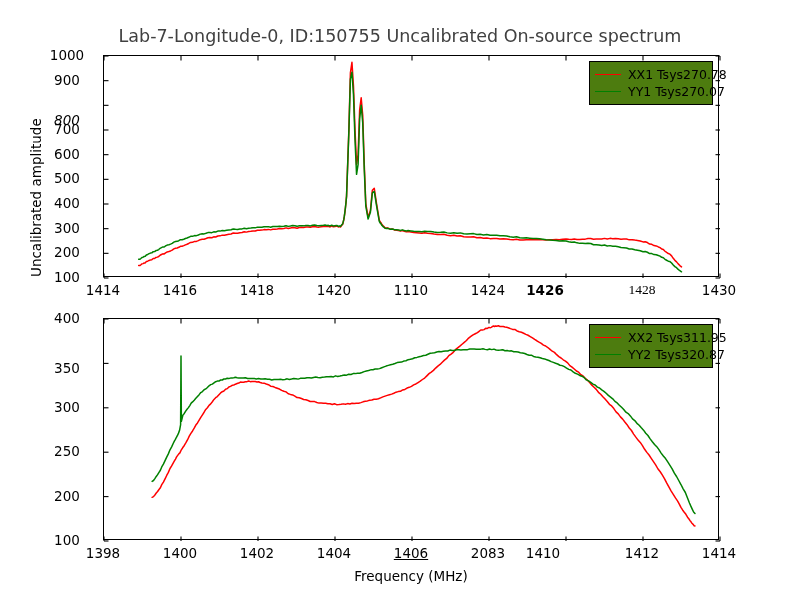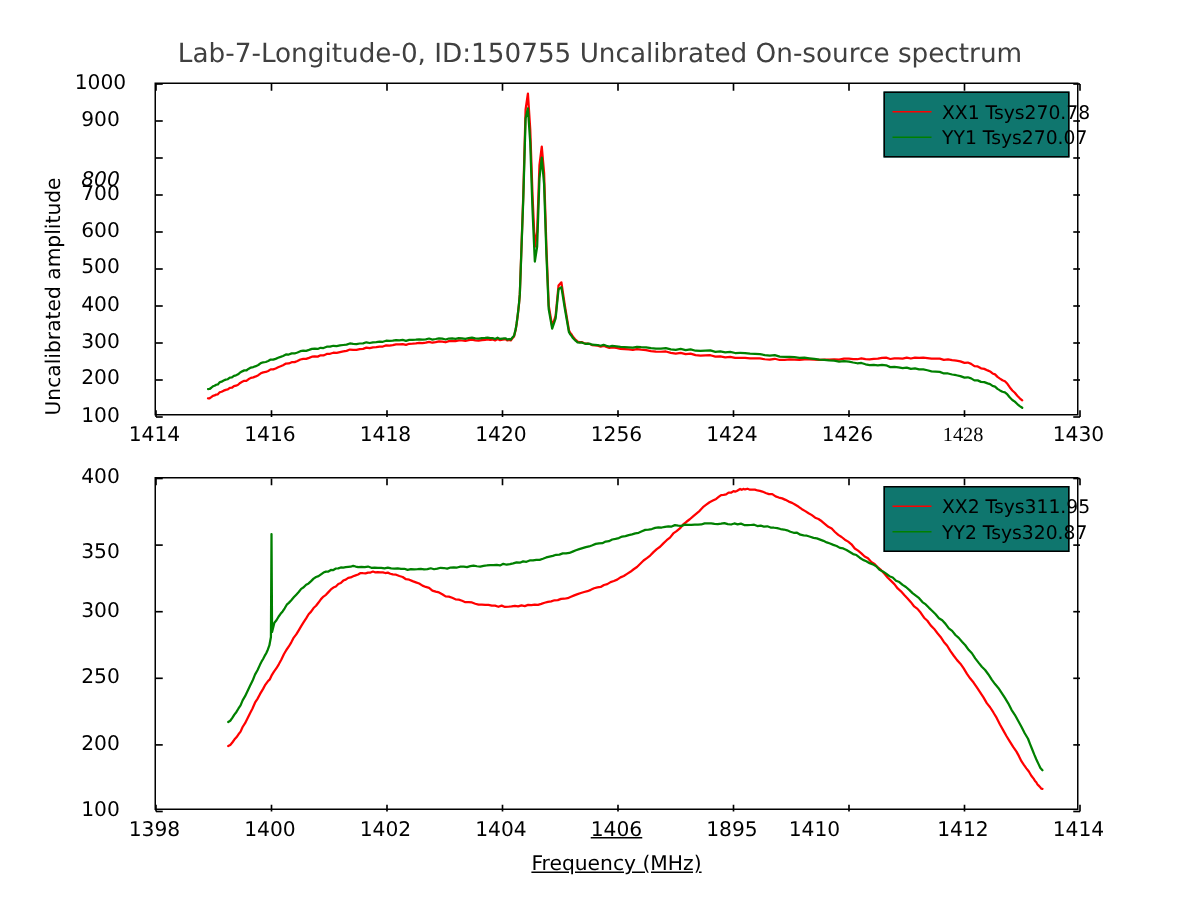--- a/index.html
+++ b/index.html
@@ -39,21 +39,20 @@
     transform-origin: 0 0;
     transform: rotate(-90deg);
     white-space: nowrap;
   }
   .xlabel {
     position: absolute;
     font-size: 13.5px;
     color: #000;
     text-align: center;
     white-space: nowrap;
-    text-decoration: underline;
   }
   .axes {
     position: absolute;
     box-sizing: border-box;
     border: 1.2px solid #000000;
     background: #ffffff;
   }
   .axes svg {
     display: block;
     position: absolute;
@@ -70,21 +69,21 @@
   .tick-label.y {
     text-align: center;
   }
   .tick-label.x {
     text-align: center;
   }
   .legend {
     position: absolute;
     box-sizing: border-box;
     border: 1.1px solid #000000;
-    background: #0f766e;
+    background: #4d7c0f;
     padding: 4px 6px 4px 5px;
   }
   .legend-row {
     display: flex;
     align-items: center;
     height: 17px;
     white-space: nowrap;
   }
   .legend-swatch {
     width: 26px;
@@ -189,23 +188,23 @@
         <line y1="0" y2="0" x1="616" x2="611.5" stroke="#000000" stroke-width="1.1"></line>
         <path d="M48.13 178.33 L49.50 177.64 L50.88 175.99 L52.25 174.05 L53.62 172.54 L55.00 170.51 L56.38 168.78 L57.75 165.67 L59.40 163.10 L61.05 159.81 L62.70 156.47 L64.35 153.36 L66.00 149.48 L67.65 146.91 L69.30 143.78 L70.40 141.90 L71.50 140.09 L72.60 137.93 L73.70 136.37 L74.80 134.87 L75.90 133.88 L77.00 131.45 L78.65 128.77 L80.30 126.47 L81.95 123.72 L83.60 120.70 L85.25 117.19 L86.90 114.32 L88.55 111.97 L90.20 109.21 L91.85 106.05 L93.50 103.93 L95.15 101.22 L96.80 98.40 L98.45 95.79 L100.10 93.24 L101.75 90.47 L103.40 88.76 L105.05 86.35 L106.70 84.85 L108.35 82.70 L110.00 80.42 L111.65 78.71 L113.30 77.56 L114.95 75.75 L116.60 73.96 L118.25 72.71 L119.90 71.99 L121.55 70.30 L123.20 69.67 L124.85 68.05 L126.50 67.41 L128.15 66.28 L129.80 65.98 L131.45 65.19 L133.10 64.57 L134.75 64.02 L136.40 63.02 L138.05 63.14 L139.70 63.22 L141.35 62.73 L143.00 62.67 L144.65 62.03 L146.30 62.65 L147.95 62.41 L149.60 62.52 L151.25 62.57 L152.90 63.02 L154.55 62.76 L156.20 63.49 L157.85 63.90 L160.05 64.15 L162.25 65.03 L164.45 65.68 L166.65 67.15 L168.85 67.45 L171.05 68.43 L173.25 69.25 L175.45 70.04 L177.65 71.42 L179.85 72.29 L182.05 72.90 L184.25 74.71 L186.45 75.41 L188.65 75.96 L190.85 77.14 L193.05 78.58 L195.25 78.78 L197.45 79.54 L199.65 80.52 L201.85 80.79 L204.05 81.51 L206.25 82.45 L208.45 82.41 L210.65 82.62 L212.85 83.49 L215.05 84.12 L217.25 84.03 L219.45 84.19 L221.65 84.23 L223.85 84.72 L226.05 84.77 L228.25 85.50 L230.45 84.74 L232.65 85.64 L234.85 85.50 L237.05 85.28 L239.25 84.87 L241.45 85.27 L243.65 84.60 L245.85 85.06 L248.05 84.29 L250.25 84.45 L252.45 84.16 L254.65 84.27 L256.85 83.61 L259.05 82.85 L261.25 82.31 L263.45 81.89 L265.65 81.20 L267.85 81.07 L270.05 80.22 L272.25 80.16 L274.45 79.81 L276.65 78.89 L278.85 77.92 L281.05 77.11 L283.25 76.37 L285.45 75.68 L287.65 75.14 L289.85 74.23 L292.05 73.19 L294.25 72.61 L296.45 72.30 L298.65 70.98 L300.85 70.44 L303.05 69.06 L305.25 68.33 L307.45 67.41 L309.65 65.90 L311.85 64.97 L314.05 63.55 L316.25 62.18 L318.45 60.50 L320.65 59.03 L322.85 56.86 L325.05 54.64 L327.25 53.08 L329.45 51.37 L331.65 49.09 L333.85 47.08 L336.05 45.48 L338.25 43.23 L340.45 41.15 L342.65 39.44 L344.85 36.63 L347.05 35.09 L349.25 33.33 L351.45 30.66 L353.65 28.84 L355.85 27.16 L358.05 25.23 L360.25 23.39 L362.45 21.54 L364.65 19.09 L366.85 17.42 L369.05 15.82 L371.25 14.72 L373.45 13.60 L375.10 12.32 L376.75 11.03 L378.40 10.97 L380.05 10.63 L381.70 9.36 L383.35 9.46 L385.00 8.40 L386.10 8.73 L387.20 8.33 L388.30 7.66 L389.40 7.00 L390.50 7.52 L391.60 6.92 L392.70 7.30 L394.35 6.82 L396.00 7.46 L397.65 7.41 L399.30 7.46 L400.95 7.98 L402.60 8.21 L404.25 8.70 L406.45 9.65 L408.65 10.40 L410.85 10.46 L413.05 11.96 L415.25 12.69 L417.45 13.24 L419.65 14.24 L421.85 15.41 L424.05 16.24 L426.25 17.55 L428.45 18.89 L430.65 20.47 L432.85 21.76 L435.05 23.15 L437.25 24.41 L439.45 26.14 L441.65 27.00 L443.85 28.53 L446.05 30.40 L448.25 32.21 L450.45 33.36 L452.65 35.65 L454.85 37.60 L457.05 39.00 L459.25 40.79 L461.45 42.07 L463.65 43.86 L465.85 46.64 L468.05 48.09 L470.25 49.96 L472.45 52.01 L474.65 53.16 L476.85 55.68 L479.05 56.99 L481.25 59.28 L483.45 61.14 L485.65 63.56 L487.85 66.15 L490.05 68.26 L492.25 70.38 L494.45 73.32 L496.65 75.20 L498.85 77.72 L501.05 80.03 L503.25 82.45 L505.45 85.30 L507.65 86.90 L509.85 89.55 L512.05 92.83 L514.25 94.83 L516.45 97.90 L518.65 100.12 L520.85 103.02 L523.05 105.65 L525.25 108.96 L527.45 111.50 L529.65 115.12 L531.85 118.17 L534.05 121.08 L536.25 123.44 L538.45 126.63 L540.65 130.28 L542.85 133.38 L545.05 136.02 L547.25 139.31 L549.45 142.63 L551.65 145.91 L553.85 149.75 L556.05 152.50 L558.25 155.97 L560.45 159.63 L562.65 163.96 L564.85 167.90 L567.05 171.84 L569.25 175.44 L571.45 178.91 L573.65 182.06 L575.30 185.10 L576.95 188.44 L578.60 190.94 L580.25 193.23 L581.90 195.33 L583.55 198.20 L585.20 200.26 L586.02 201.68 L586.85 202.53 L587.68 203.96 L588.50 204.78 L589.32 205.63 L590.15 206.74 L590.97 206.90" fill="none" stroke="#ff0000" stroke-width="1.5" stroke-linejoin="round" stroke-linecap="round"></path>
         <path d="M48.13 162.35 L49.50 161.50 L50.88 159.63 L52.25 157.43 L53.62 155.63 L55.00 153.31 L56.38 151.29 L57.75 147.91 L59.40 145.13 L61.05 141.68 L62.70 138.19 L64.35 134.90 L66.00 130.77 L67.65 127.86 L69.30 124.24 L70.35 122.08 L71.39 120.34 L72.44 118.28 L73.48 116.49 L74.53 114.13 L75.57 111.29 L76.62 105.70 L77.00 37.06 L77.38 102.25 L78.92 96.12 L80.30 94.49 L81.68 92.15 L83.05 90.23 L84.42 88.62 L85.80 86.54 L87.18 84.14 L88.55 82.91 L90.20 81.15 L91.85 79.23 L93.50 77.45 L95.15 75.64 L96.80 73.56 L98.45 72.52 L100.10 70.79 L101.75 69.95 L103.40 68.43 L105.05 66.76 L106.70 65.66 L108.35 65.10 L110.00 63.89 L111.65 62.70 L113.30 62.08 L114.95 62.02 L116.60 60.99 L118.25 61.01 L119.90 60.00 L121.55 59.93 L123.20 59.30 L124.85 59.46 L126.50 59.11 L128.15 58.94 L129.80 58.81 L131.45 58.21 L133.10 58.69 L134.75 59.08 L136.95 58.89 L139.15 59.10 L141.35 58.70 L143.55 59.52 L145.75 59.40 L147.95 59.57 L150.15 59.58 L152.35 59.91 L154.55 59.47 L156.75 59.94 L158.95 60.03 L161.15 59.85 L163.35 60.19 L165.55 60.18 L167.75 60.92 L169.95 60.42 L172.15 60.54 L174.35 60.48 L176.55 60.31 L178.75 60.65 L180.95 60.40 L183.15 59.85 L185.35 60.49 L187.55 60.05 L189.75 59.52 L191.95 59.67 L194.15 60.12 L196.35 59.36 L198.55 59.22 L200.75 59.34 L202.95 58.81 L205.15 58.80 L207.35 59.08 L209.55 58.44 L211.75 58.11 L213.95 58.50 L216.15 58.69 L218.35 58.21 L220.55 57.99 L222.75 57.68 L224.95 57.82 L227.15 57.53 L229.35 57.93 L231.55 56.87 L233.75 57.48 L235.95 57.07 L238.15 56.59 L240.35 55.95 L242.55 56.13 L244.75 55.26 L246.95 55.54 L249.15 54.61 L251.35 54.62 L253.55 54.20 L255.75 54.21 L257.95 53.46 L260.15 52.62 L262.35 52.03 L264.55 51.57 L266.75 50.86 L268.95 50.74 L271.15 49.93 L273.35 49.92 L275.55 49.63 L277.75 48.77 L279.95 47.86 L282.15 47.09 L284.35 46.40 L286.55 45.76 L288.75 45.30 L290.95 44.50 L293.15 43.60 L295.35 43.20 L297.55 43.12 L299.75 42.05 L301.95 41.77 L304.15 40.67 L306.35 40.26 L308.55 39.73 L310.75 38.71 L312.95 38.39 L315.15 37.74 L317.35 37.25 L319.55 36.58 L321.75 36.22 L323.95 35.23 L326.15 34.26 L328.35 34.01 L330.55 33.70 L332.75 32.94 L334.95 32.56 L337.15 32.68 L339.35 32.22 L341.55 31.95 L343.75 32.05 L345.95 31.08 L348.15 31.43 L350.35 31.57 L352.55 30.79 L354.75 30.85 L356.95 30.99 L359.15 30.83 L361.35 30.73 L363.55 30.64 L365.75 29.92 L367.95 29.93 L370.15 29.90 L372.35 30.23 L374.55 30.36 L376.75 30.13 L378.95 29.71 L381.15 30.38 L383.35 30.67 L385.55 29.97 L387.75 30.61 L389.95 30.11 L392.15 31.01 L394.35 31.15 L396.55 31.00 L398.75 30.80 L400.95 31.72 L403.15 31.45 L405.35 32.12 L407.55 31.87 L409.75 32.71 L411.95 32.83 L414.15 33.04 L416.35 33.69 L418.55 34.01 L420.75 34.55 L422.95 35.50 L425.15 36.20 L427.35 36.14 L429.55 37.45 L431.75 37.93 L433.95 38.16 L436.15 38.81 L438.35 39.56 L440.55 39.91 L442.75 40.72 L444.95 41.55 L447.15 42.60 L449.35 43.36 L451.55 44.25 L453.75 45.02 L455.95 46.25 L458.15 46.63 L460.35 47.67 L462.55 49.05 L464.75 50.37 L466.95 51.03 L469.15 52.82 L471.35 54.26 L473.55 55.15 L475.75 56.44 L477.95 57.23 L480.15 58.55 L482.35 60.89 L484.55 61.94 L486.75 63.44 L488.95 65.15 L491.15 65.96 L493.35 68.12 L495.55 69.05 L497.75 70.92 L499.95 72.33 L502.15 74.28 L504.35 76.40 L506.55 78.07 L508.75 79.79 L510.95 82.37 L513.15 83.94 L515.35 86.21 L517.55 88.30 L519.75 90.52 L521.95 93.16 L524.15 94.53 L526.35 96.92 L528.55 99.90 L530.75 101.59 L532.95 104.33 L535.15 106.24 L537.35 108.83 L539.55 111.17 L541.75 114.20 L543.95 116.50 L546.15 119.91 L548.35 122.76 L550.55 125.48 L552.75 127.66 L554.95 130.65 L557.15 134.11 L559.35 137.05 L561.55 139.61 L563.75 142.90 L565.95 146.32 L568.15 149.89 L570.35 154.20 L572.55 157.51 L574.75 161.51 L576.95 165.52 L579.15 169.86 L581.35 173.51 L582.72 177.09 L584.10 180.51 L585.47 183.94 L586.85 187.13 L588.22 190.10 L589.60 193.03 L590.97 194.47" fill="none" stroke="#008000" stroke-width="1.5" stroke-linejoin="round" stroke-linecap="round"></path>
       </svg>
     </div>
 
 <div class="tick-label x" style="left: 73px; top: 282px; width: 60px;">1414</div>
     <div class="tick-label x" style="left: 150px; top: 282px; width: 60px;">1416</div>
     <div class="tick-label x" style="left: 227px; top: 282px; width: 60px;">1418</div>
     <div class="tick-label x" style="left: 304px; top: 282px; width: 60px;">1420</div>
-    <div class="tick-label x" style="left: 381px; top: 282px; width: 60px;">1256</div>
+    <div class="tick-label x" style="left: 381px; top: 282px; width: 60px;">1110</div>
     <div class="tick-label x" style="left: 458px; top: 282px; width: 60px;">1424</div>
-    <div class="tick-label x" style="left: 535px; top: 282px; width: 60px;">1426</div>
+    <div class="tick-label x" style="left: 515px; top: 282px; width: 60px; font-weight: bold;">1426</div>
     <div class="tick-label x" style="left: 612px; top: 282px; width: 60px; font-family: Liberation Serif, serif;">1428</div>
     <div class="tick-label x" style="left: 689px; top: 282px; width: 60px;">1430</div>
     <div class="tick-label y" style="left: 37px; top: 269px; width: 60px;">100</div>
     <div class="tick-label y" style="left: 37px; top: 244.333px; width: 60px;">200</div>
     <div class="tick-label y" style="left: 37px; top: 219.667px; width: 60px;">300</div>
     <div class="tick-label y" style="left: 37px; top: 195px; width: 60px;">400</div>
     <div class="tick-label y" style="left: 37px; top: 170.333px; width: 60px;">500</div>
     <div class="tick-label y" style="left: 37px; top: 145.667px; width: 60px;">600</div>
     <div class="tick-label y" style="left: 37px; top: 121px; width: 60px;">700</div>
     <div class="tick-label y" style="left: 37px; top: 112px; width: 60px; font-style: italic;">800</div>
@@ -219,21 +218,21 @@
       <div class="legend-row">
         <span class="legend-swatch" style="border-top-color: rgb(0, 128, 0);"></span>
         <span class="legend-text">YY1 Tsys270.07</span>
       </div>
     </div>
     <div class="tick-label x" style="left: 73px; top: 545px; width: 60px;">1398</div>
     <div class="tick-label x" style="left: 150px; top: 545px; width: 60px;">1400</div>
     <div class="tick-label x" style="left: 227px; top: 545px; width: 60px;">1402</div>
     <div class="tick-label x" style="left: 304px; top: 545px; width: 60px;">1404</div>
     <div class="tick-label x" style="left: 381px; top: 545px; width: 60px; text-decoration: underline;">1406</div>
-    <div class="tick-label x" style="left: 458px; top: 545px; width: 60px;">1895</div>
+    <div class="tick-label x" style="left: 458px; top: 545px; width: 60px;">2083</div>
     <div class="tick-label x" style="left: 513px; top: 545px; width: 60px;">1410</div>
     <div class="tick-label x" style="left: 612px; top: 545px; width: 60px;">1412</div>
     <div class="tick-label x" style="left: 689px; top: 545px; width: 60px;">1414</div>
     <div class="tick-label y" style="left: 37px; top: 532px; width: 60px;">100</div>
     <div class="tick-label y" style="left: 37px; top: 487.6px; width: 60px;">200</div>
     <div class="tick-label y" style="left: 37px; top: 443.2px; width: 60px;">250</div>
     <div class="tick-label y" style="left: 37px; top: 398.8px; width: 60px;">300</div>
     <div class="tick-label y" style="left: 37px; top: 360px; width: 60px;">350</div>
     <div class="tick-label y" style="left: 37px; top: 310px; width: 60px;">400</div>
     <div class="legend" style="width: 124px; left: 589px; top: 324px;">

